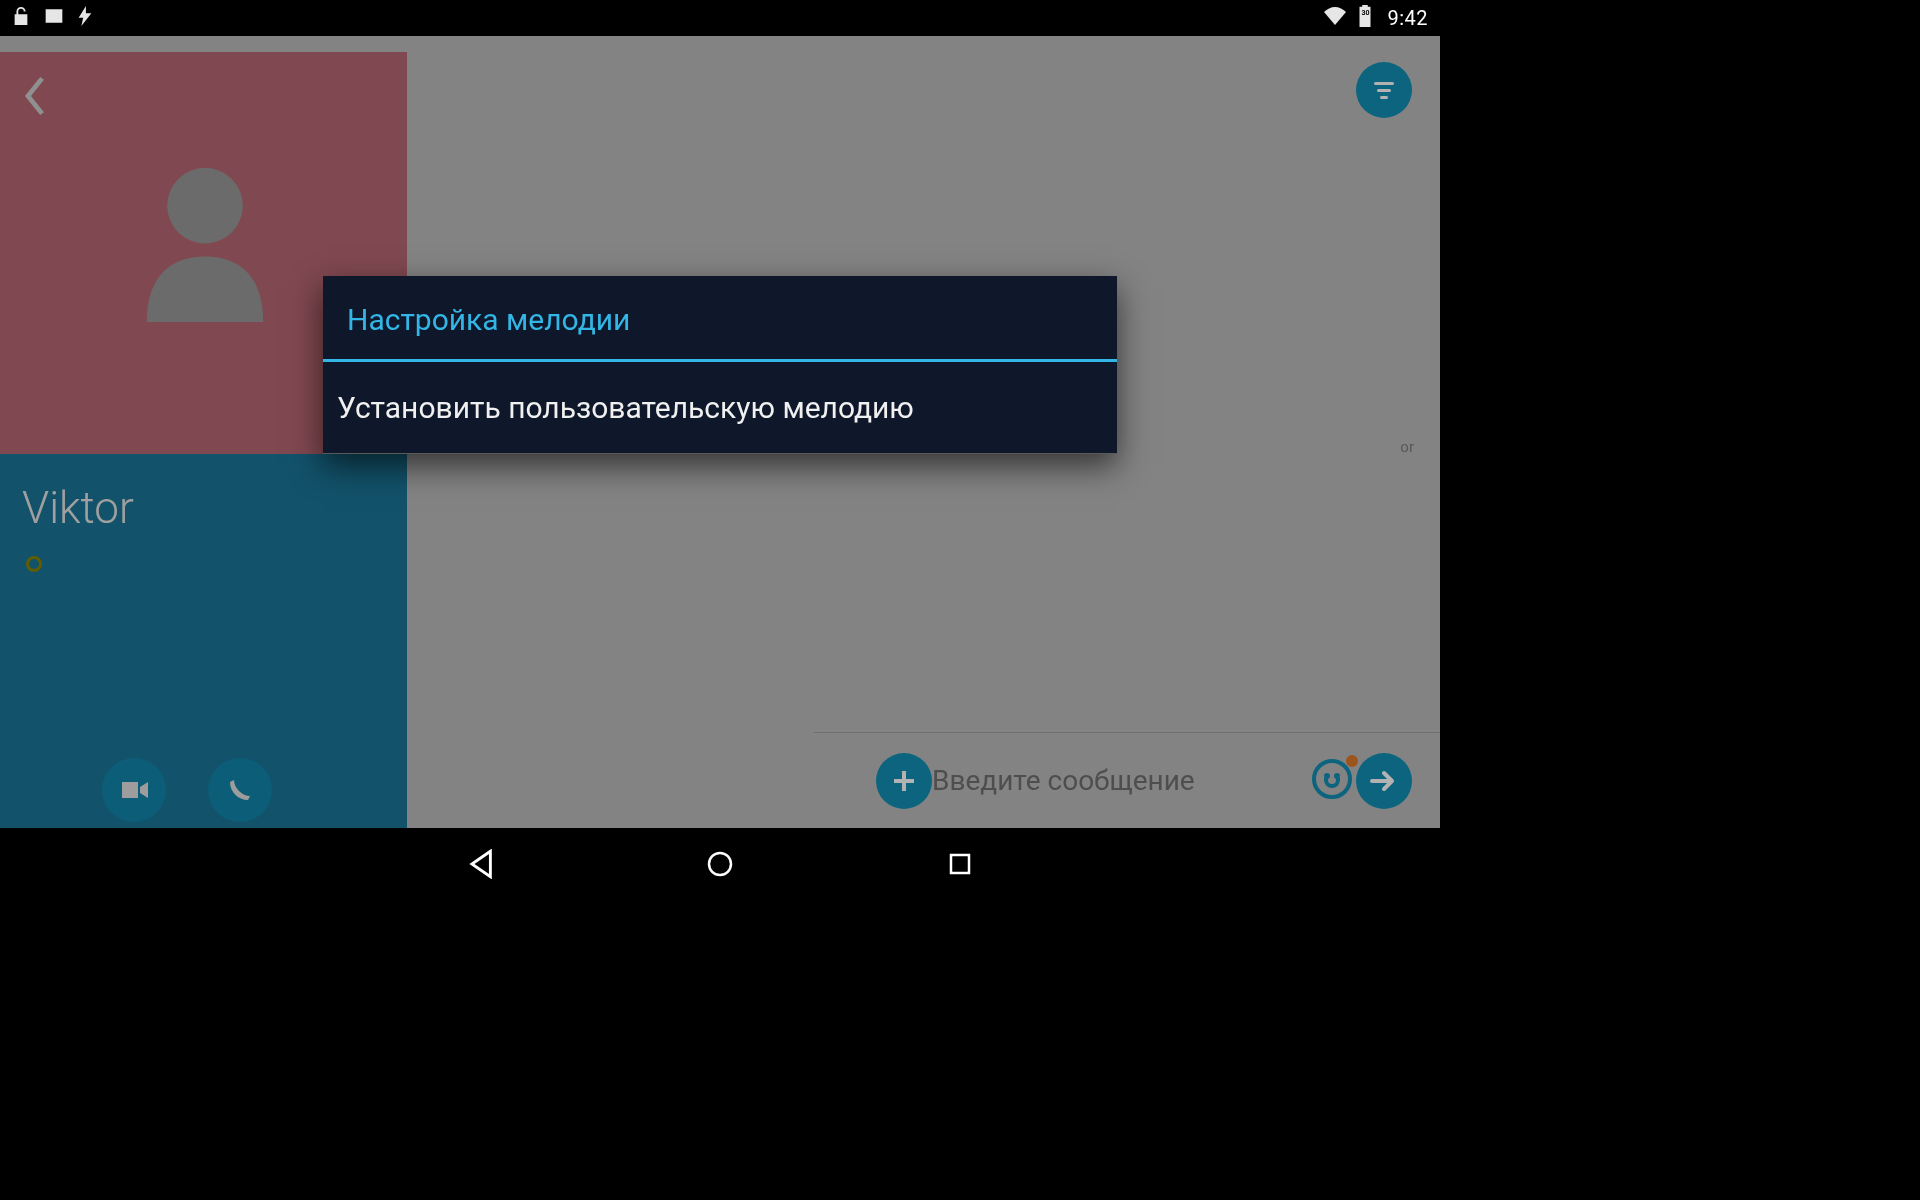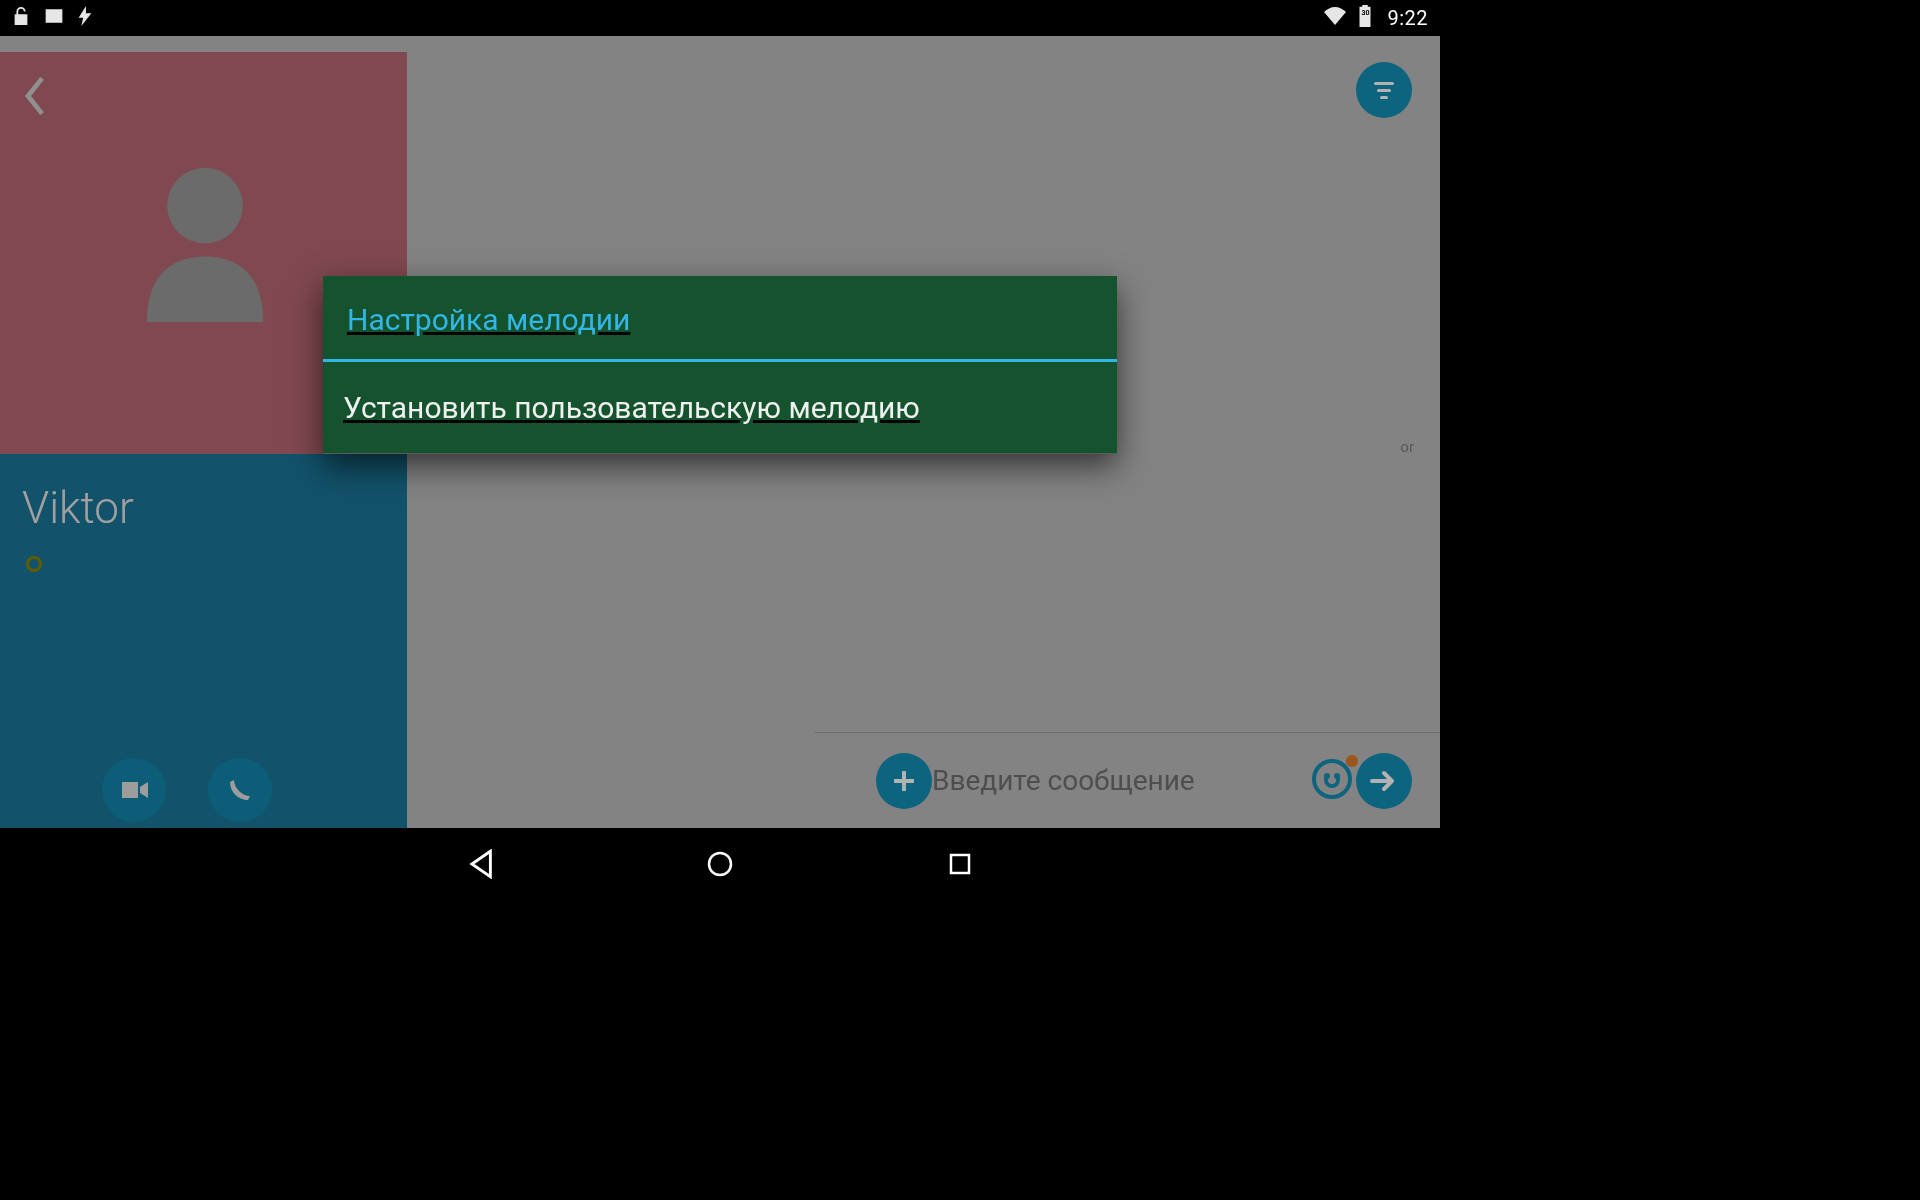--- a/index.html
+++ b/index.html
@@ -57,24 +57,24 @@
   .emoji-btn .face::after { right:8px; }
   .emoji-btn .smile { position:absolute; left:8px; right:8px; bottom:7px; height:10px; border:4px solid #1290b5; border-top:none; border-radius:0 0 20px 20px;}
   .emoji-btn .notif { position:absolute; top:-4px; right:-2px; width:12px; height:12px; background:#e07b2a; border-radius:50%;}
   .send-btn { width: 56px; height: 56px; border-radius: 50%; background: #1290b5; display:flex; align-items:center; justify-content:center; cursor:pointer;}
   .send-btn svg { fill:#fff; }
 
   
   .dim { position: absolute; inset: 0; background: rgba(0,0,0,0.30); }
 
   
-  .dialog { position: absolute; top: 240px; left: 50%; transform: translateX(-50%); width: 794px; background: #14532d; box-shadow: 0 12px 30px rgba(0,0,0,0.6); text-decoration: underline; }
+  .dialog { position: absolute; top: 240px; left: 50%; transform: translateX(-50%); width: 794px; background: #0f172a; box-shadow: 0 12px 30px rgba(0,0,0,0.6); }
   .dialog-title { padding: 26px 24px 22px; color: #33b5e5; font-size: 30px; font-weight: 400; }
   .dialog-title-underline { height: 3px; background: #33b5e5; }
-  .dialog-item { padding: 28px 20px; color: #f0f0f0; font-size: 30px; font-weight: 400; cursor: pointer; }
+  .dialog-item { padding: 28px 14px; color: #f0f0f0; font-size: 30px; font-weight: 400; cursor: pointer; }
   .dialog-divider { height: 1px; background: #5a5a5a; margin: 0 0; }
 
   
   .navbar { position: absolute; bottom: 0; left: 0; right: 0; height: 72px; background: #000; display: flex; align-items: center; justify-content: center; gap: 200px; }
   .navbar .nbtn { width: 40px; height: 40px; display:flex; align-items:center; justify-content:center; cursor:pointer;}
   .navbar svg { stroke: #fff; fill: none; stroke-width: 2.5; }
 </style>
 </head>
 <body>
 
@@ -103,21 +103,21 @@
         <svg width="24" height="18" viewBox="0 0 24 18">
             <path d="M12 18L1 5C4 2 8 0 12 0s8 2 11 5z"></path>
           </svg>
       </span>
       <span style="position:relative; display:inline-block;">
         <svg width="16" height="22" viewBox="0 0 16 24">
             <path d="M5 0h6v2h3v22H2V2h3zM4 14h8v8H4z"></path>
           </svg>
         <span style="position:absolute; top:4px; left:0; right:0; text-align:center; font-size:7px; color:#000; font-weight:bold;">30</span>
       </span>
-      <span class="clock">9:22</span>
+      <span class="clock">9:42</span>
     </div>
   </div>
 
   <div class="app">
 
     <div class="left-pane">
       <div class="left-top"></div>
       <div class="left-bottom"></div>
 
       <div class="back-chevron">

